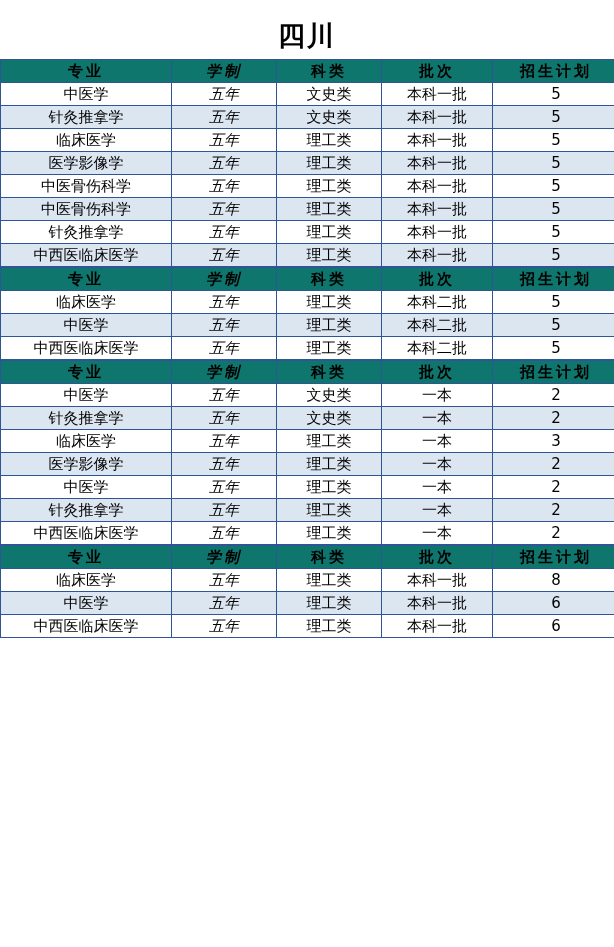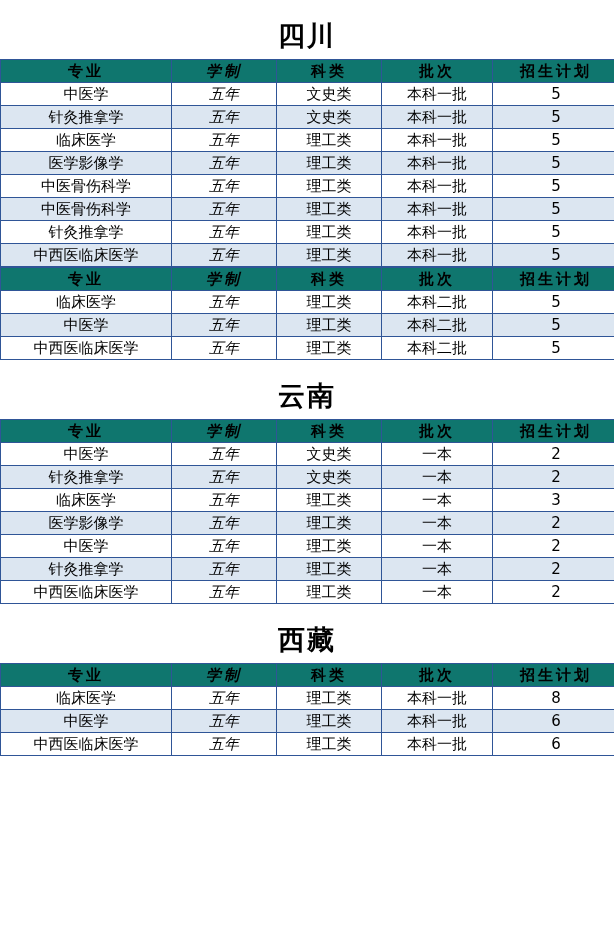--- a/index.html
+++ b/index.html
@@ -169,21 +169,20 @@
               <td class="col0">中西医临床医学</td>
               <td class="col1">五年</td>
               <td class="col2">理工类</td>
               <td class="col3">本科二批</td>
               <td class="col4">5</td>
             </tr>
           </tbody>
         </table>
       </div>
       <div class="section">
-        <div class="section-title">云南</div>
         <table class="grid">
           <thead>
             <tr>
               <th class="col0">专业</th>
               <th class="col1">学制</th>
               <th class="col2">科类</th>
               <th class="col3">批次</th>
               <th class="col4">招生计划</th>
             </tr>
           </thead>
@@ -234,21 +233,20 @@
               <td class="col0">中西医临床医学</td>
               <td class="col1">五年</td>
               <td class="col2">理工类</td>
               <td class="col3">一本</td>
               <td class="col4">2</td>
             </tr>
           </tbody>
         </table>
       </div>
       <div class="section">
-        <div class="section-title">西藏</div>
         <table class="grid">
           <thead>
             <tr>
               <th class="col0">专业</th>
               <th class="col1">学制</th>
               <th class="col2">科类</th>
               <th class="col3">批次</th>
               <th class="col4">招生计划</th>
             </tr>
           </thead>

